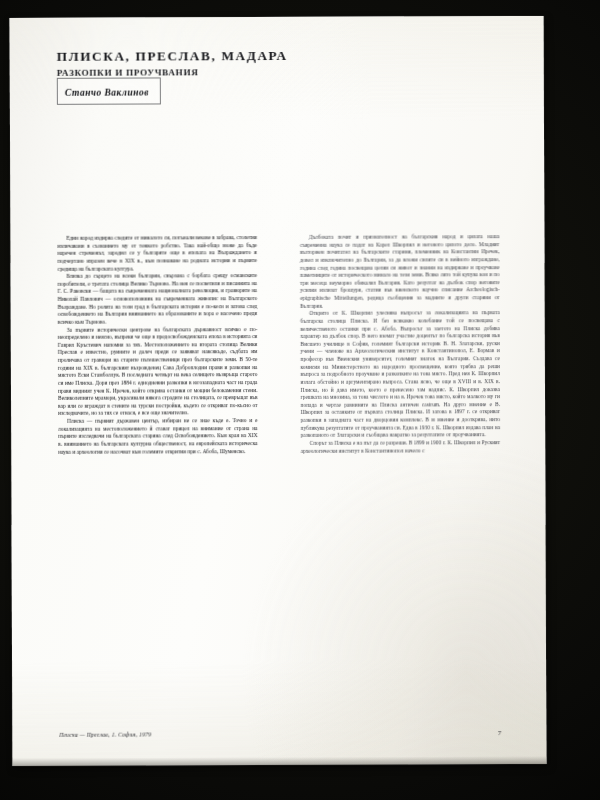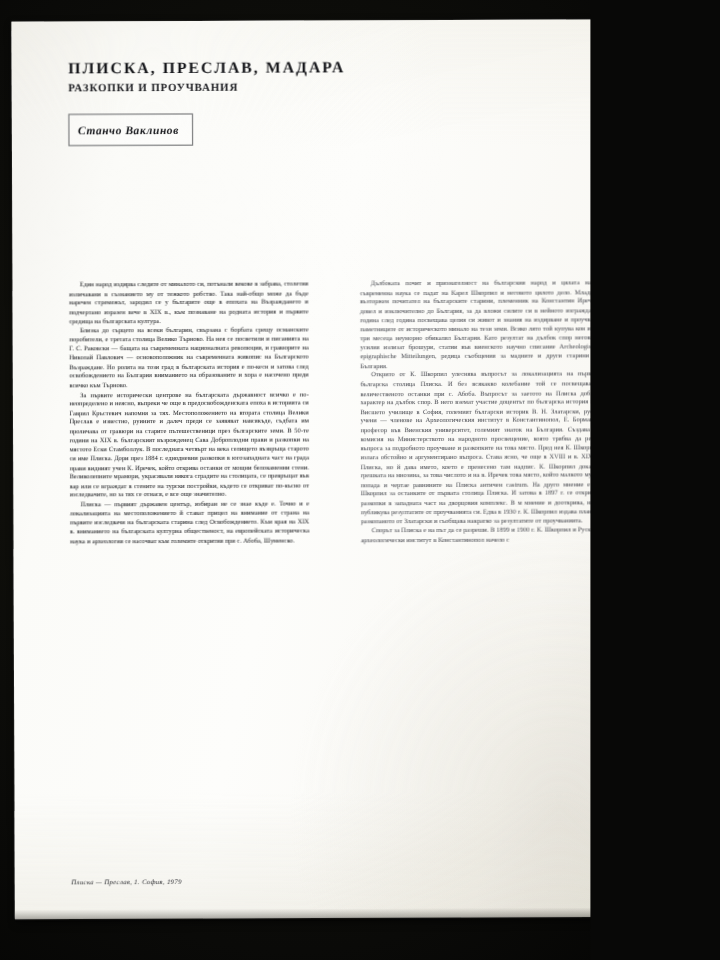--- a/index.html
+++ b/index.html
@@ -8,21 +8,21 @@
     padding: 0;
     width: 600px;
     height: 800px;
     overflow: hidden;
     background: #080807;
   }
 
   
   .scan-backdrop {
     position: relative;
-    width: 492px;
+    width: 600px;
     height: 800px;
     background:
       radial-gradient(ellipse 120% 90% at 50% 45%, #17170f 0%, #0a0a08 60%, #000000 100%);
     overflow: hidden;
   }
 
   
   .page-sheet {
     position: absolute;
     left: 11px;
@@ -85,21 +85,20 @@
     font-weight: bold;
     letter-spacing: 0.72px;
     color: #1b1c20;
     white-space: nowrap;
     margin: 0;
     line-height: 1.2;
   }
 
   .author-box {
     display: inline-block;
-    margin-top: 17px;
     padding: 3px 11px 4px 7px;
     border: 1px solid #7e7f80;
     background: rgba(255,255,255,0.25);
   }
   .author-name {
     font-family: "Liberation Serif", "DejaVu Serif", serif;
     font-style: italic;
     font-weight: bold;
     font-size: 9.6px;
     letter-spacing: 0.45px;

